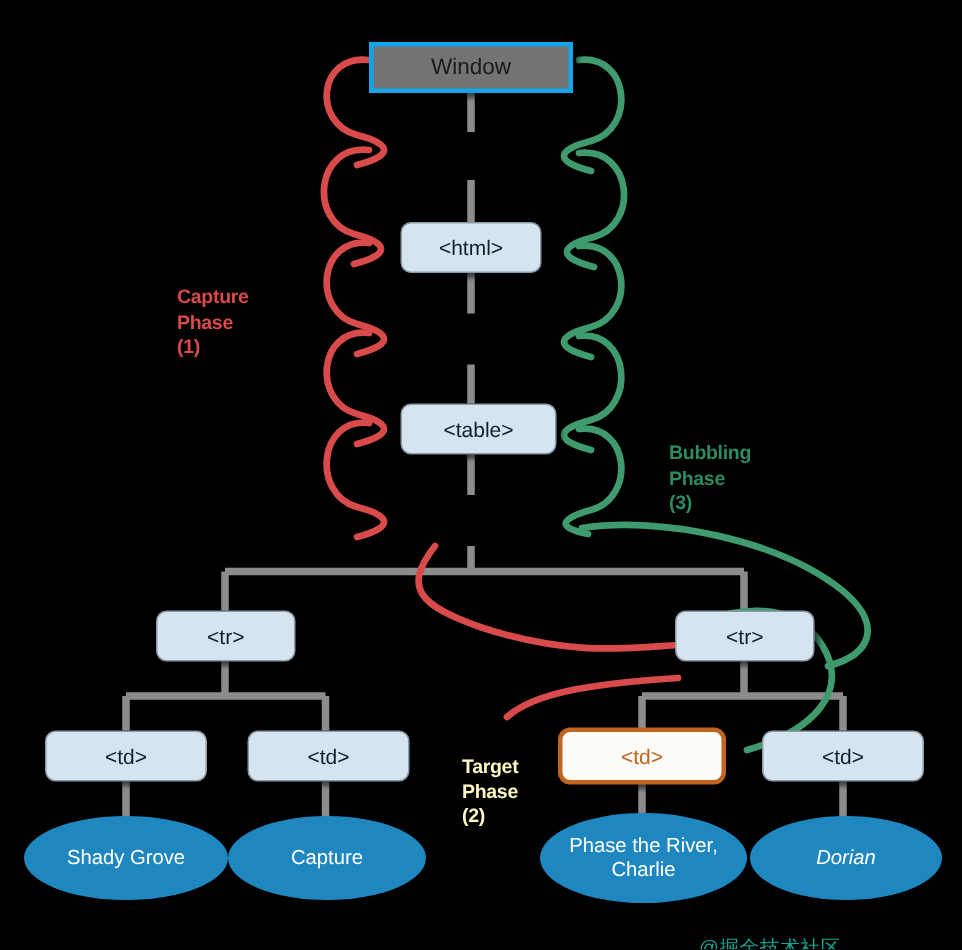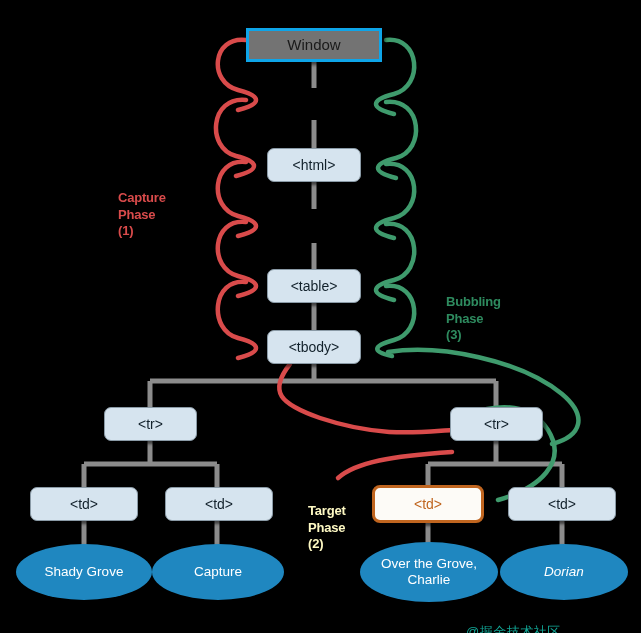--- a/index.html
+++ b/index.html
@@ -152,41 +152,40 @@
       <path d="M386,286 C420,282 424,332 394,340 C372,346 372,352 392,356"></path>
     </g>
   </svg>
 
   <div class="node n-gray" style="left:246px;top:28px;width:136px;height:34px;">Window</div>
 
 
   <div class="node n-blue" style="left:267px;top:148px;width:94px;height:34px;">&lt;html&gt;</div>
 
 
-  <div class="node n-blue" style="left:267px;top:269px;width:94px;height:34px;">&lt;table&gt;</div>
-
-  <div class="node n-blue" style="left:267px;top:330px;width:94px;height:34px;">&lt;tbody&gt;</div>
+  <div class="node n-blue" style="left:267px;top:269px;width:104px;height:34px;">&lt;table&gt;</div>
+
 
   <div class="node n-blue" style="left:104px;top:407px;width:93px;height:34px;">&lt;tr&gt;</div>
 
   <div class="node n-blue" style="left:450px;top:407px;width:93px;height:34px;">&lt;tr&gt;</div>
 
   <div class="node n-blue" style="left:30px;top:487px;width:108px;height:34px;">&lt;td&gt;</div>
 
   <div class="node n-blue" style="left:165px;top:487px;width:108px;height:34px;">&lt;td&gt;</div>
 
   <div class="node n-target" style="left:372px;top:485px;width:112px;height:38px;">&lt;td&gt;</div>
 
   <div class="node n-blue" style="left:508px;top:487px;width:108px;height:34px;">&lt;td&gt;</div>
 
   <div class="node n-ellipse" style="left:16px;top:544px;width:136px;height:56px;">Shady Grove</div>
 
   <div class="node n-ellipse" style="left:152px;top:544px;width:132px;height:56px;">Capture</div>
 
-  <div class="node n-ellipse" style="left:360px;top:542px;width:138px;height:60px;">Over the Grove,
+  <div class="node n-ellipse" style="left:360px;top:542px;width:138px;height:60px;">Phase the River,
 Charlie</div>
 
   <div class="node n-ellipse" style="left:500px;top:544px;width:128px;height:56px;font-style:italic;">Dorian</div>
 
   <div class="phase-label ph-capture" style="left:118px;top:190px;width:82px;">Capture
 Phase
 (1)</div>
 
   <div class="phase-label ph-target" style="left:308px;top:503px;width:68px;">Target
 Phase

